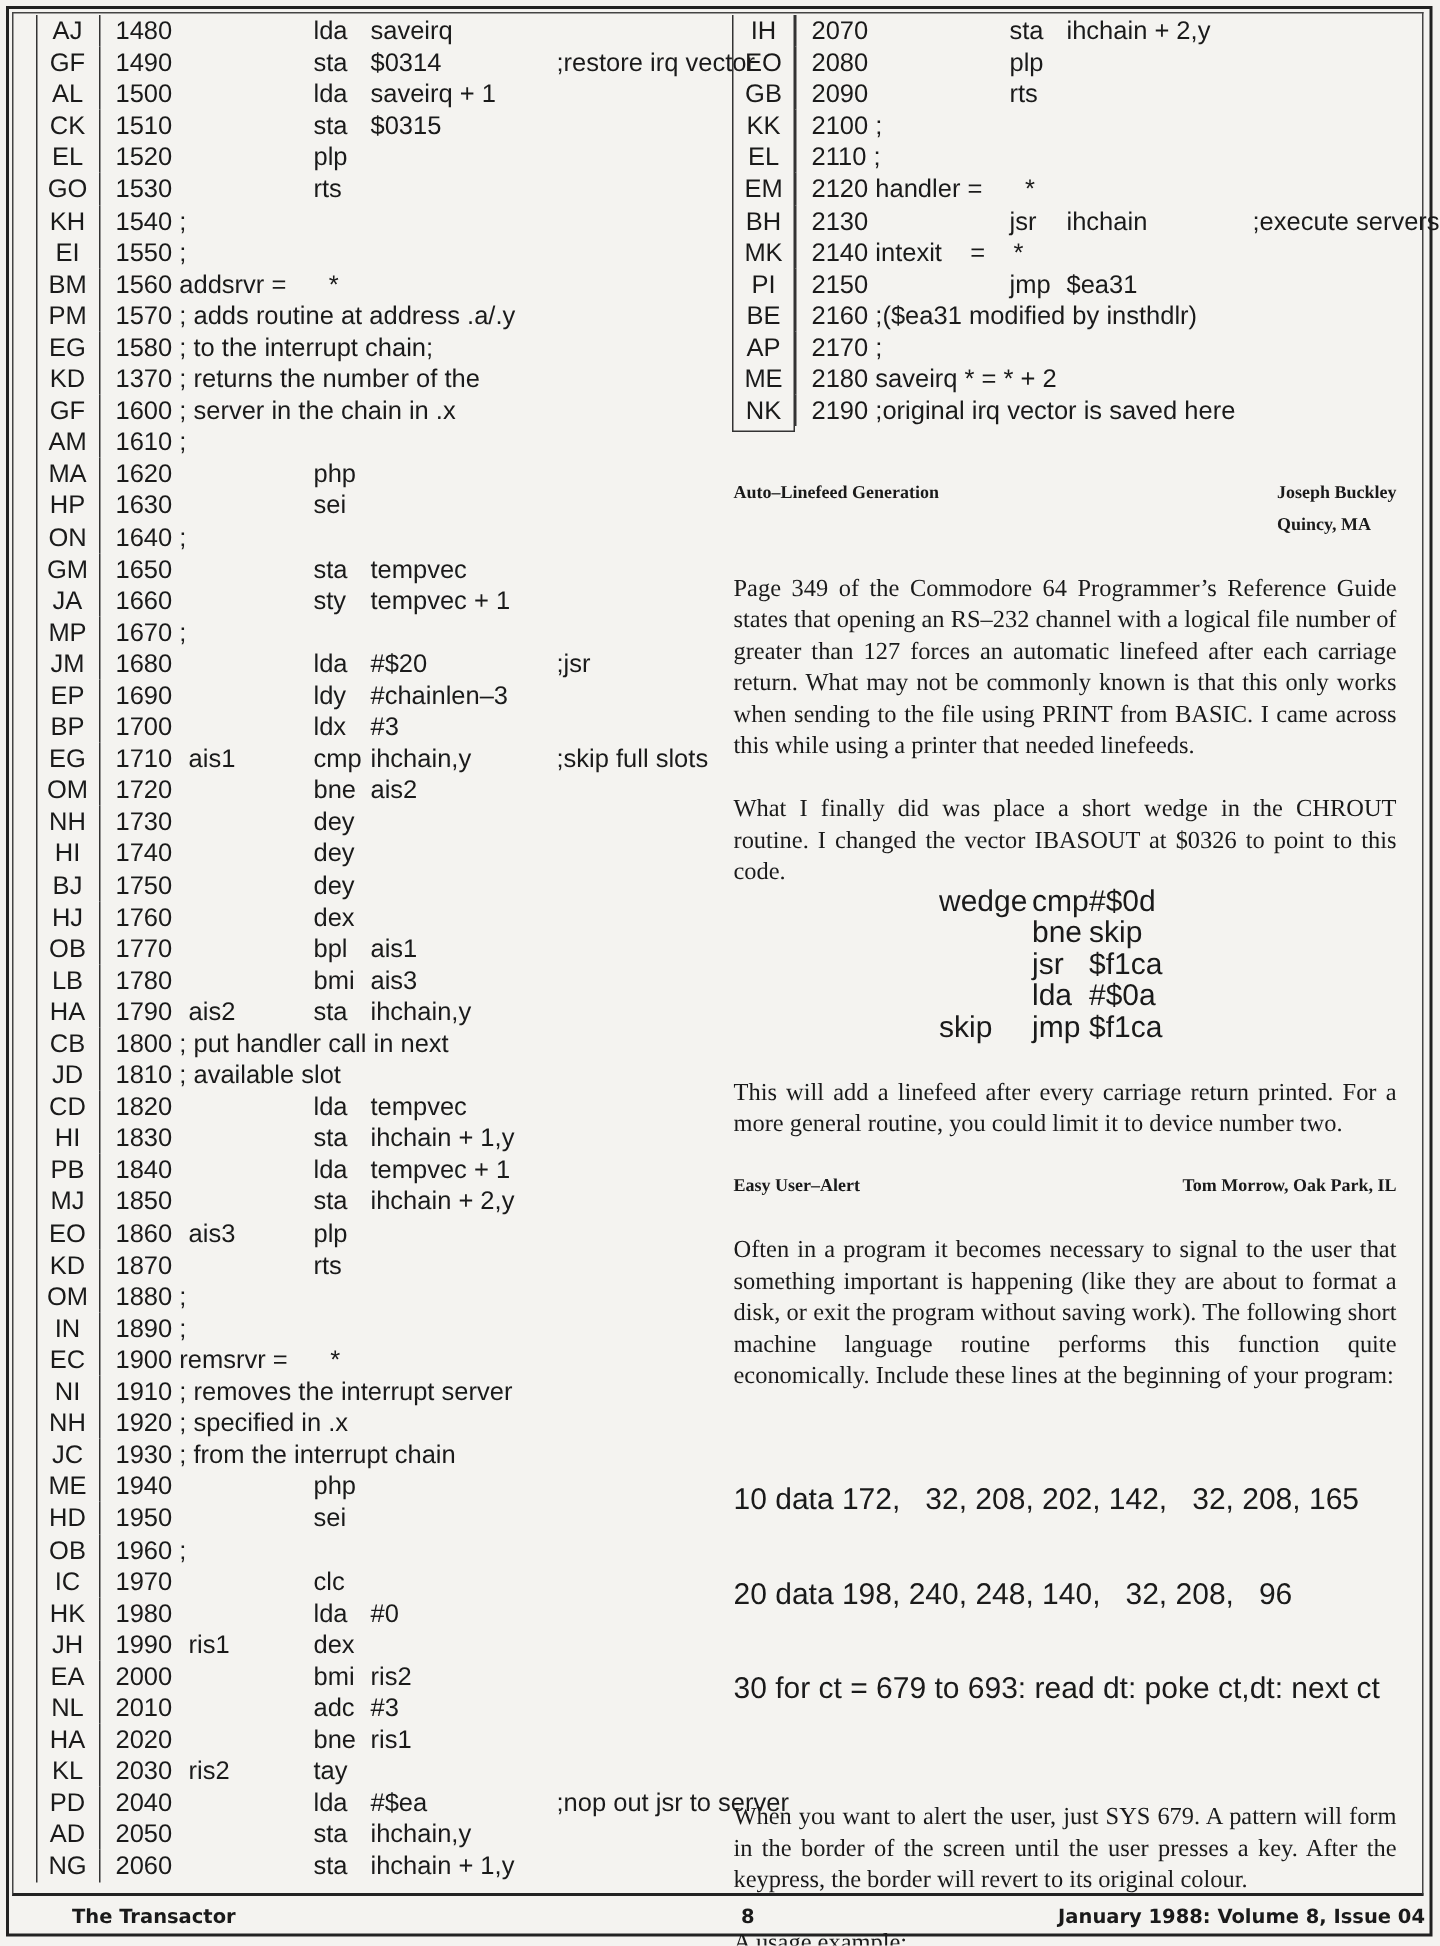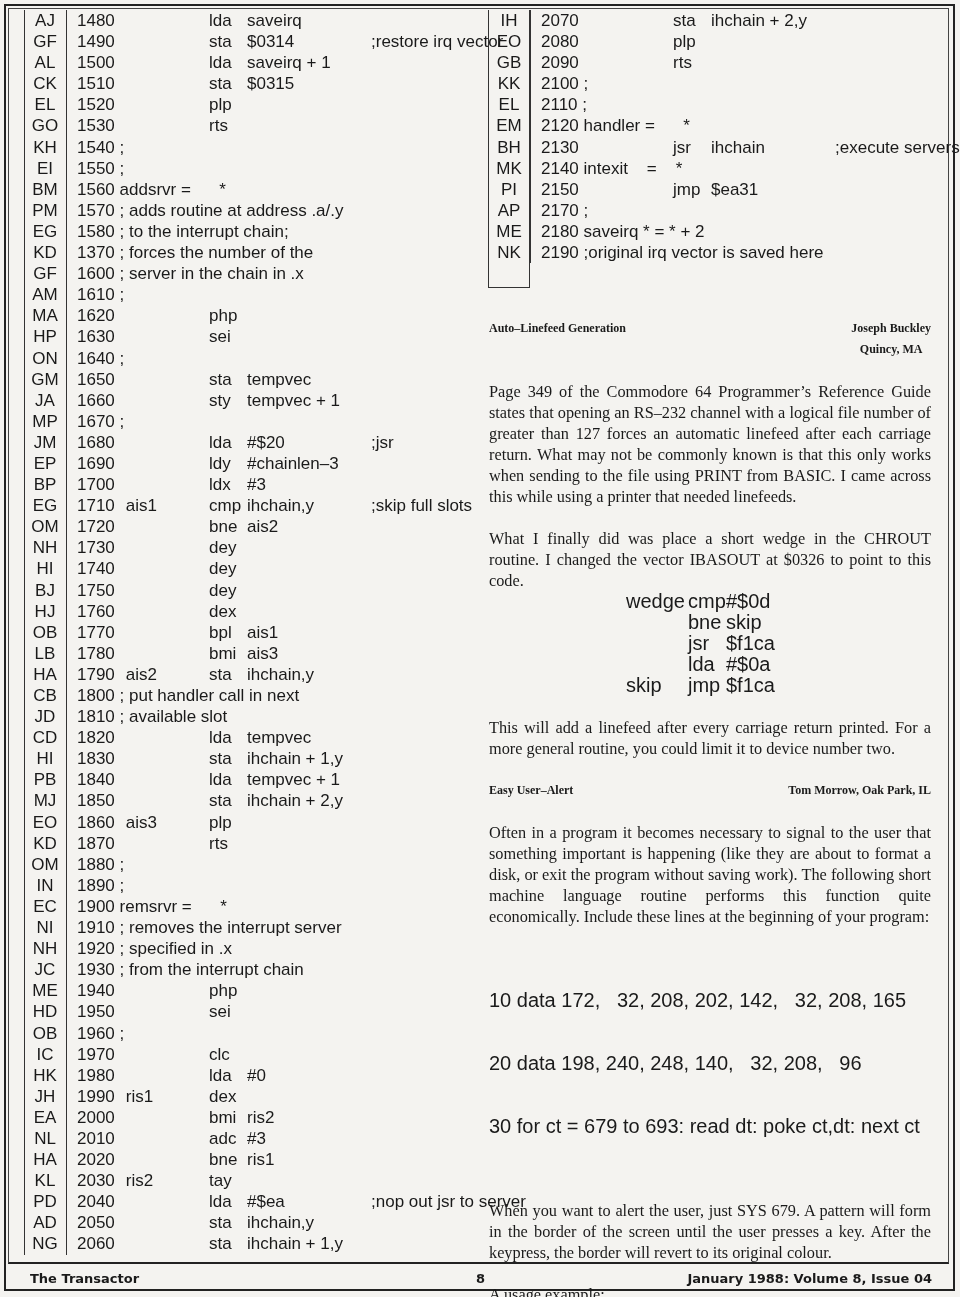--- a/index.html
+++ b/index.html
@@ -34,32 +34,32 @@
 
   .listing-left .left-border { position: absolute; left: 0; top: 0; bottom: 0; border-left: 1px solid #333; }
   .listing-right .box { position: absolute; left: 0; top: 0; width: 42px; border: 1px solid #333; border-top: none; box-sizing: border-box; }
 
   .comment-line { white-space: pre; }
 
   
   .articles { position: absolute; left: 489px; top: 318px; width: 442px;
               font-family: "Liberation Serif", serif; font-size: 16.3px; line-height: 21px; }
   .art-head { display: flex; justify-content: space-between; font-weight: bold; font-size: 12px; }
-  .art-head .author { text-align: center; }
+  .art-head .author { text-align: left; }
   .para { text-align: justify; margin: 0; }
   .gap { height: 21px; }
   .mono-block { font-family: Liberation Sans, sans-serif; font-size: 20px; line-height: 21px; white-space: pre; }
   .wedge { margin-left: 137px; }
   .wedge .w-row { display: flex; }
   .wedge .w-lbl { width: 62px; }
   .wedge .w-op { width: 38px; }
   .data-block { }
 
   
-  .footer { position: absolute; left: 30px; top: 1268px; width: 902px; height: 22px;
+  .footer { position: absolute; left: 48px; top: 1268px; width: 902px; height: 22px;
             font-family: "DejaVu Sans", sans-serif; font-weight: bold; font-size: 13px;
             line-height: 22px; }
   .footer .f-left { position: absolute; left: 0; }
   .footer .f-mid { position: absolute; left: 446px; }
   .footer .f-right { position: absolute; right: 0; }
 </style>
 </head>
 <body>
 
 <div class="page-frame"></div>
@@ -72,21 +72,21 @@
       <div class="code-row"><span class="cs">GF</span><span class="ln" style="width: 44px;">1490</span><span class="lbl"></span><span class="op">sta</span><span class="arg">$0314</span><span class="cm">;restore irq vector</span></div>
       <div class="code-row"><span class="cs">AL</span><span class="ln" style="width: 44px;">1500</span><span class="lbl"></span><span class="op">lda</span><span class="arg">saveirq + 1</span><span class="cm"></span></div>
       <div class="code-row"><span class="cs">CK</span><span class="ln" style="width: 44px;">1510</span><span class="lbl"></span><span class="op">sta</span><span class="arg">$0315</span><span class="cm"></span></div>
       <div class="code-row"><span class="cs">EL</span><span class="ln" style="width: 44px;">1520</span><span class="lbl"></span><span class="op">plp</span><span class="arg"></span><span class="cm"></span></div>
       <div class="code-row"><span class="cs">GO</span><span class="ln" style="width: 44px;">1530</span><span class="lbl"></span><span class="op">rts</span><span class="arg"></span><span class="cm"></span></div>
       <div class="code-row"><span class="cs">KH</span><span class="ln" style="width: auto;">1540</span><span class="comment-line"> ;</span></div>
       <div class="code-row"><span class="cs">EI</span><span class="ln" style="width: auto;">1550</span><span class="comment-line"> ;</span></div>
       <div class="code-row"><span class="cs">BM</span><span class="ln" style="width: auto;">1560</span><span class="comment-line"> addsrvr =      *</span></div>
       <div class="code-row"><span class="cs">PM</span><span class="ln" style="width: auto;">1570</span><span class="comment-line"> ; adds routine at address .a/.y</span></div>
       <div class="code-row"><span class="cs">EG</span><span class="ln" style="width: auto;">1580</span><span class="comment-line"> ; to the interrupt chain;</span></div>
-      <div class="code-row"><span class="cs">KD</span><span class="ln" style="width: auto;">1370</span><span class="comment-line"> ; forces the number of the</span></div>
+      <div class="code-row"><span class="cs">KD</span><span class="ln" style="width: auto;">1370</span><span class="comment-line"> ; returns the number of the</span></div>
       <div class="code-row"><span class="cs">GF</span><span class="ln" style="width: auto;">1600</span><span class="comment-line"> ; server in the chain in .x</span></div>
       <div class="code-row"><span class="cs">AM</span><span class="ln" style="width: auto;">1610</span><span class="comment-line"> ;</span></div>
       <div class="code-row"><span class="cs">MA</span><span class="ln" style="width: 44px;">1620</span><span class="lbl"></span><span class="op">php</span><span class="arg"></span><span class="cm"></span></div>
       <div class="code-row"><span class="cs">HP</span><span class="ln" style="width: 44px;">1630</span><span class="lbl"></span><span class="op">sei</span><span class="arg"></span><span class="cm"></span></div>
       <div class="code-row"><span class="cs">ON</span><span class="ln" style="width: auto;">1640</span><span class="comment-line"> ;</span></div>
       <div class="code-row"><span class="cs">GM</span><span class="ln" style="width: 44px;">1650</span><span class="lbl"></span><span class="op">sta</span><span class="arg">tempvec</span><span class="cm"></span></div>
       <div class="code-row"><span class="cs">JA</span><span class="ln" style="width: 44px;">1660</span><span class="lbl"></span><span class="op">sty</span><span class="arg">tempvec + 1</span><span class="cm"></span></div>
       <div class="code-row"><span class="cs">MP</span><span class="ln" style="width: auto;">1670</span><span class="comment-line"> ;</span></div>
       <div class="code-row"><span class="cs">JM</span><span class="ln" style="width: 44px;">1680</span><span class="lbl"></span><span class="op">lda</span><span class="arg">#$20</span><span class="cm">;jsr</span></div>
       <div class="code-row"><span class="cs">EP</span><span class="ln" style="width: 44px;">1690</span><span class="lbl"></span><span class="op">ldy</span><span class="arg">#chainlen–3</span><span class="cm"></span></div>
@@ -135,20 +135,21 @@
       <div class="box" style="height: 278.3px;"></div>
       <div class="code-row"><span class="cs">IH</span><span class="ln" style="width: 44px;">2070</span><span class="lbl"></span><span class="op">sta</span><span class="arg">ihchain + 2,y</span><span class="cm"></span></div>
       <div class="code-row"><span class="cs">EO</span><span class="ln" style="width: 44px;">2080</span><span class="lbl"></span><span class="op">plp</span><span class="arg"></span><span class="cm"></span></div>
       <div class="code-row"><span class="cs">GB</span><span class="ln" style="width: 44px;">2090</span><span class="lbl"></span><span class="op">rts</span><span class="arg"></span><span class="cm"></span></div>
       <div class="code-row"><span class="cs">KK</span><span class="ln" style="width: auto;">2100</span><span class="comment-line"> ;</span></div>
       <div class="code-row"><span class="cs">EL</span><span class="ln" style="width: auto;">2110</span><span class="comment-line"> ;</span></div>
       <div class="code-row"><span class="cs">EM</span><span class="ln" style="width: auto;">2120</span><span class="comment-line"> handler =      *</span></div>
       <div class="code-row"><span class="cs">BH</span><span class="ln" style="width: 44px;">2130</span><span class="lbl"></span><span class="op">jsr</span><span class="arg">ihchain</span><span class="cm">;execute servers</span></div>
       <div class="code-row"><span class="cs">MK</span><span class="ln" style="width: auto;">2140</span><span class="comment-line"> intexit    =    *</span></div>
       <div class="code-row"><span class="cs">PI</span><span class="ln" style="width: 44px;">2150</span><span class="lbl"></span><span class="op">jmp</span><span class="arg">$ea31</span><span class="cm"></span></div>
+      <div class="code-row"><span class="cs">BE</span><span class="ln" style="width: auto;">2160</span><span class="comment-line"> ;($ea31 modified by insthdlr)</span></div>
       <div class="code-row"><span class="cs">AP</span><span class="ln" style="width: auto;">2170</span><span class="comment-line"> ;</span></div>
       <div class="code-row"><span class="cs">ME</span><span class="ln" style="width: auto;">2180</span><span class="comment-line"> saveirq * = * + 2</span></div>
       <div class="code-row"><span class="cs">NK</span><span class="ln" style="width: auto;">2190</span><span class="comment-line"> ;original irq vector is saved here</span></div>
     </div>
 </div>
 
 <div class="articles">
   <section>
     <div class="art-head">
       <span>Auto–Linefeed Generation</span>

